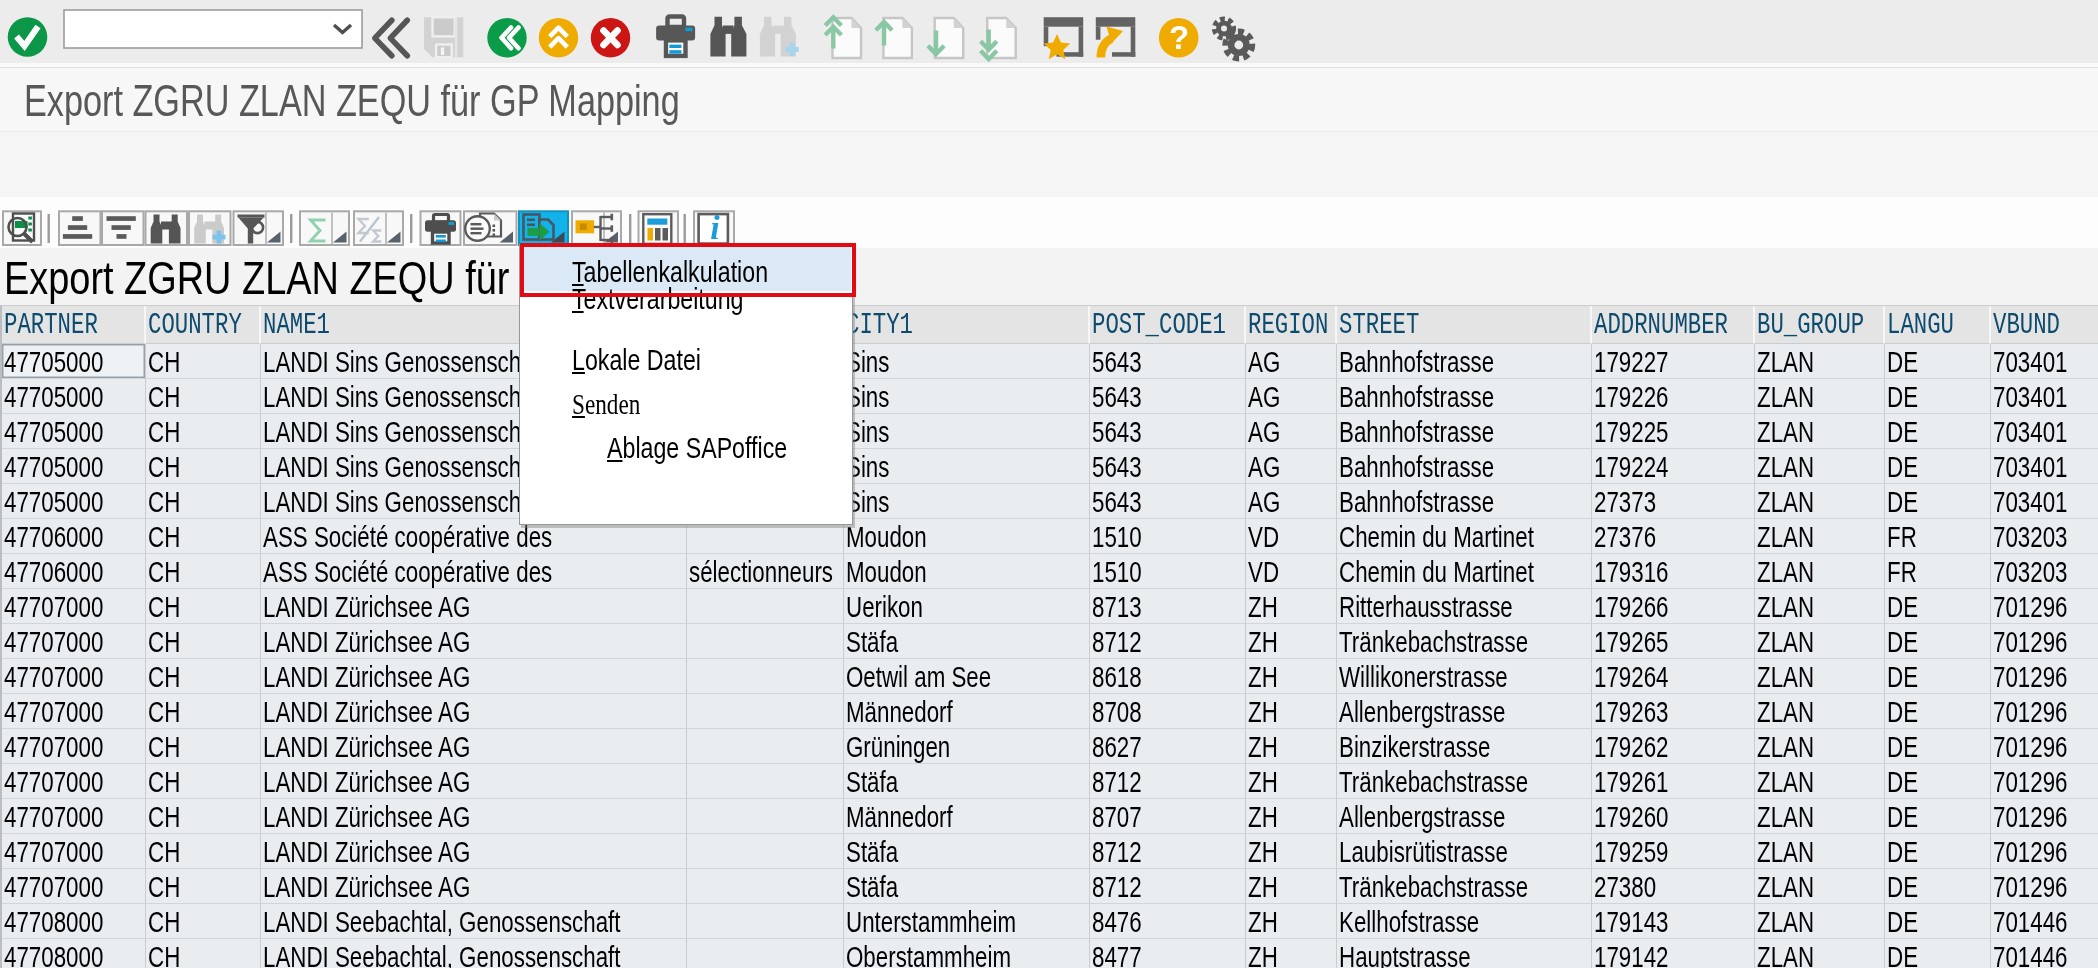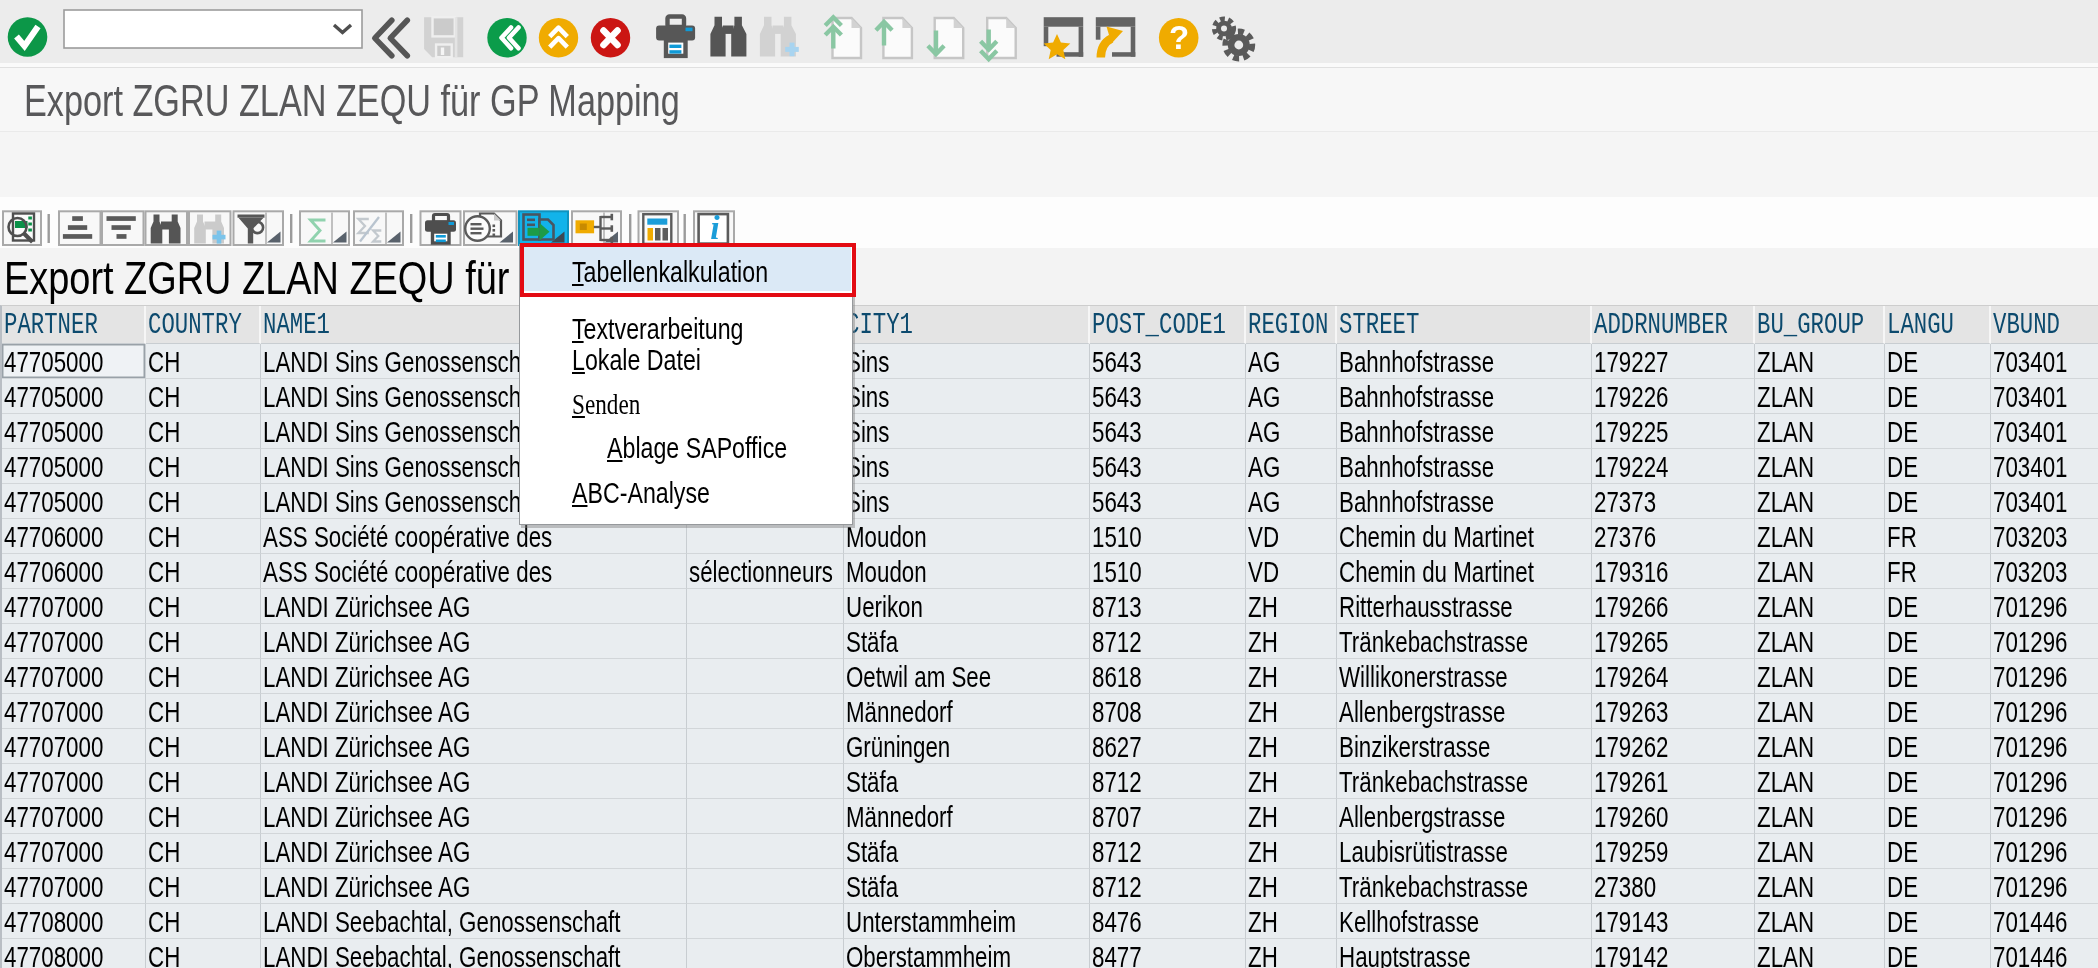--- a/index.html
+++ b/index.html
@@ -563,30 +563,27 @@
             <td><span>DE</span></td>
             <td><span>701446</span></td>
           </tr>
 </tbody>
       </table>
     </div>
 <div class="abs" id="menu">
  <div class="mi" id="mi0" style="top:1px;">
         <span><u>T</u>abellenkalkulation</span>
       </div>
- <div class="mi" style="top:58px;">
+ <div class="mi" style="top:28px;">
         <span><u>T</u>extverarbeitung</span>
       </div>
  <div class="mi" style="top:89.2px;padding-left:10px;">
         <span><u>L</u>okale Datei</span>
       </div>
  <div class="mi" style="top:133.3px;font-family:Liberation Serif, serif;">
         <span><u>S</u>enden</span>
       </div>
  <div class="mi" style="top:177.4px;margin-left:35px;">
         <span><u>A</u>blage SAPoffice</span>
       </div>
- <div class="mi" style="top:221.5px;">
-        <span><u>A</u>BC-Analyse</span>
-      </div>
 </div>
 <div class="abs" id="redbox"></div>
 </div>
 
 </body></html>

